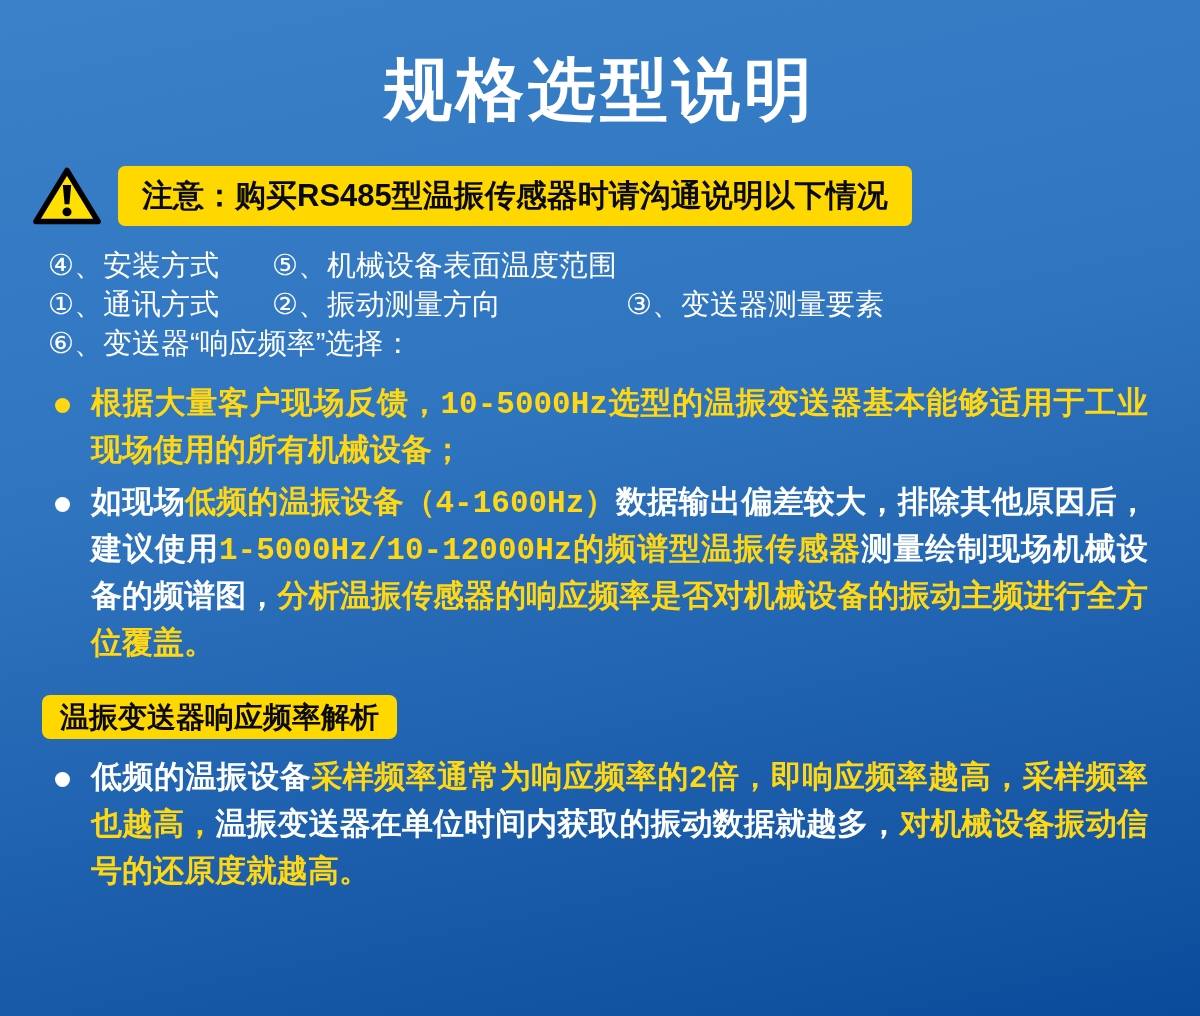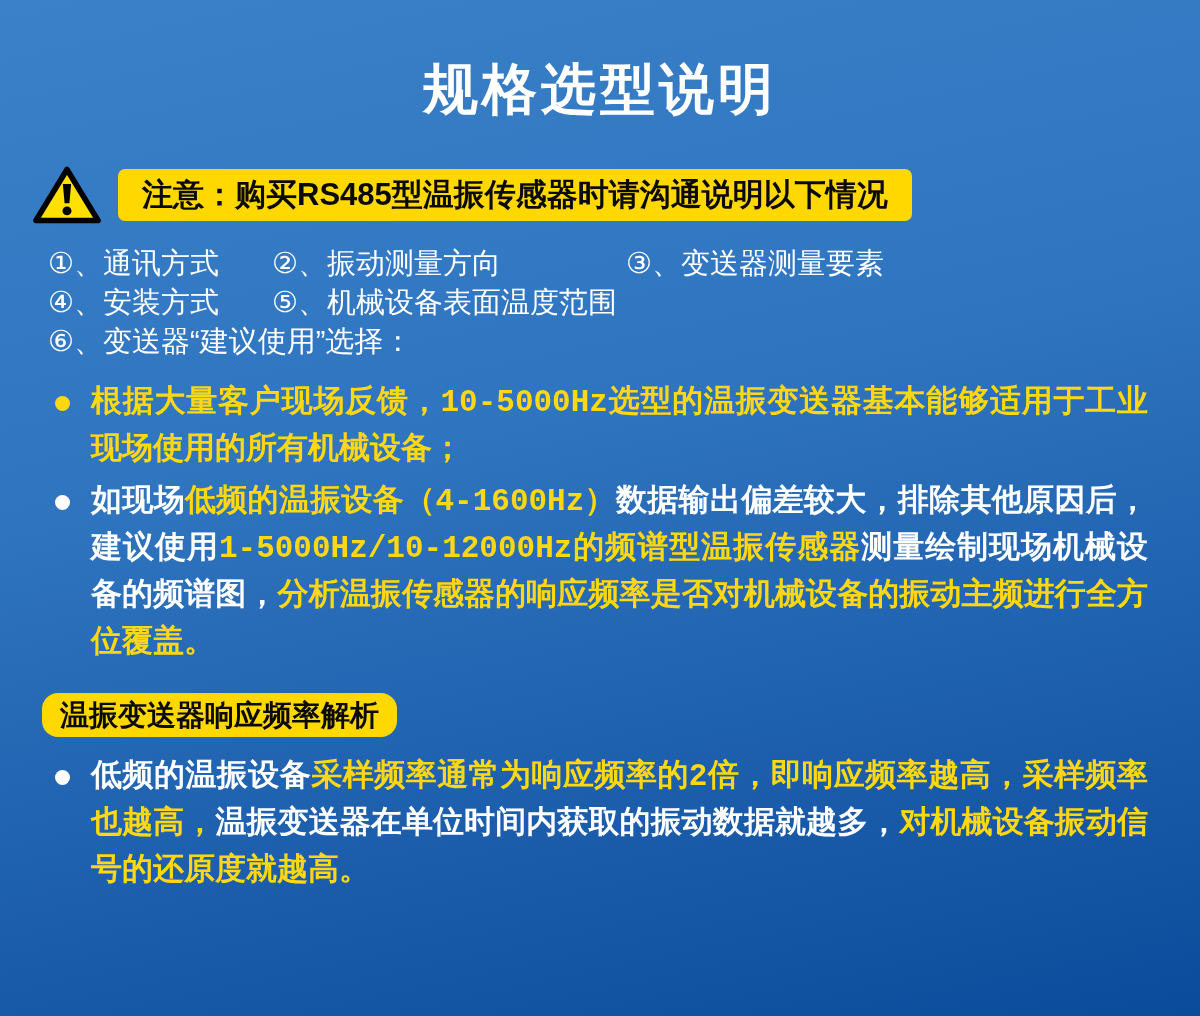--- a/index.html
+++ b/index.html
@@ -15,36 +15,36 @@
   }
   .page{
     width:1200px;height:1016px;
     background:linear-gradient(168deg,var(--bg_top) 0%,var(--bg_mid) 42%,var(--bg_bottom) 100%);
     overflow:hidden;
   }
   .title{
     margin-top:34px;
     text-align:center;
     color:var(--text_white);
-    font-size:55px;
+    font-size:68px;
     font-weight:900;
     letter-spacing:4px;
     line-height:110px;
   }
   
   .notice-row{
     display:flex;align-items:center;
     margin:22px 0 0 32px;
   }
   .warning-icon{flex:0 0 auto;display:block;}
   .notice-box{
     margin-left:16px;
     background:var(--badge_yellow);
     border-radius:7px;
-    height:52px;
+    height:60px;
     display:flex;align-items:center;
     padding:0 24px;
   }
   .notice-box span{
     color:var(--badge_text);
     font-size:31px;
     font-weight:bold;
     white-space:nowrap;
   }
   
@@ -78,21 +78,21 @@
     background:var(--text_white);
   }
   .dot.yellow{background:var(--highlight_yellow);}
   .seg-w{color:var(--text_white);}
   .seg-y{color:var(--highlight_yellow);}
   
   .section-badge{
     display:inline-block;
     margin:22px 0 0 42px;
     background:var(--badge_yellow);
-    border-radius:16px;
+    border-radius:8px;
     height:44px;line-height:44px;
     padding:0 18px;
     color:var(--badge_text);
     font-size:29px;
     font-weight:bold;
     white-space:nowrap;
   }
   .bullets.second{margin-top:16px;}
 </style>
 </head>
@@ -108,30 +108,30 @@
       <path d="M44 26 L56 26 L53.5 54 L46.5 54 Z" fill="#000000"></path>
       <circle cx="50" cy="65" r="6.5" fill="#000000"></circle>
     </svg>
     <div class="notice-box">
       <span>注意：购买RS485型温振传感器时请沟通说明以下情况</span>
     </div>
   </div>
 
   <div class="factors">
     <div class="factor-row">
+      <span class="factor-item c1"><span>④、</span><span>安装方式</span></span>
+      <span class="factor-item"><span>⑤、</span><span>机械设备表面温度范围</span></span>
+    </div>
+    <div class="factor-row">
       <span class="factor-item c1"><span>①、</span><span>通讯方式</span></span>
       <span class="factor-item c2"><span>②、</span><span>振动测量方向</span></span>
       <span class="factor-item"><span>③、</span><span>变送器测量要素</span></span>
     </div>
     <div class="factor-row">
-      <span class="factor-item c1"><span>④、</span><span>安装方式</span></span>
-      <span class="factor-item"><span>⑤、</span><span>机械设备表面温度范围</span></span>
-    </div>
-    <div class="factor-row">
-      <span class="factor-item"><span>⑥、</span><span>变送器“建议使用”选择：</span></span>
+      <span class="factor-item"><span>⑥、</span><span>变送器“响应频率”选择：</span></span>
     </div>
   </div>
 
   <div class="bullets">
     <div class="bullet">
       <span class="dot yellow"></span>
       <p class="bullet-text"><span class="seg-y">根据大量客户现场反馈，10-5000Hz选型的温振变送器基本能够适用于工业现场使用的所有机械设备；</span></p>
     </div>
     <div class="bullet">
       <span class="dot"></span>

